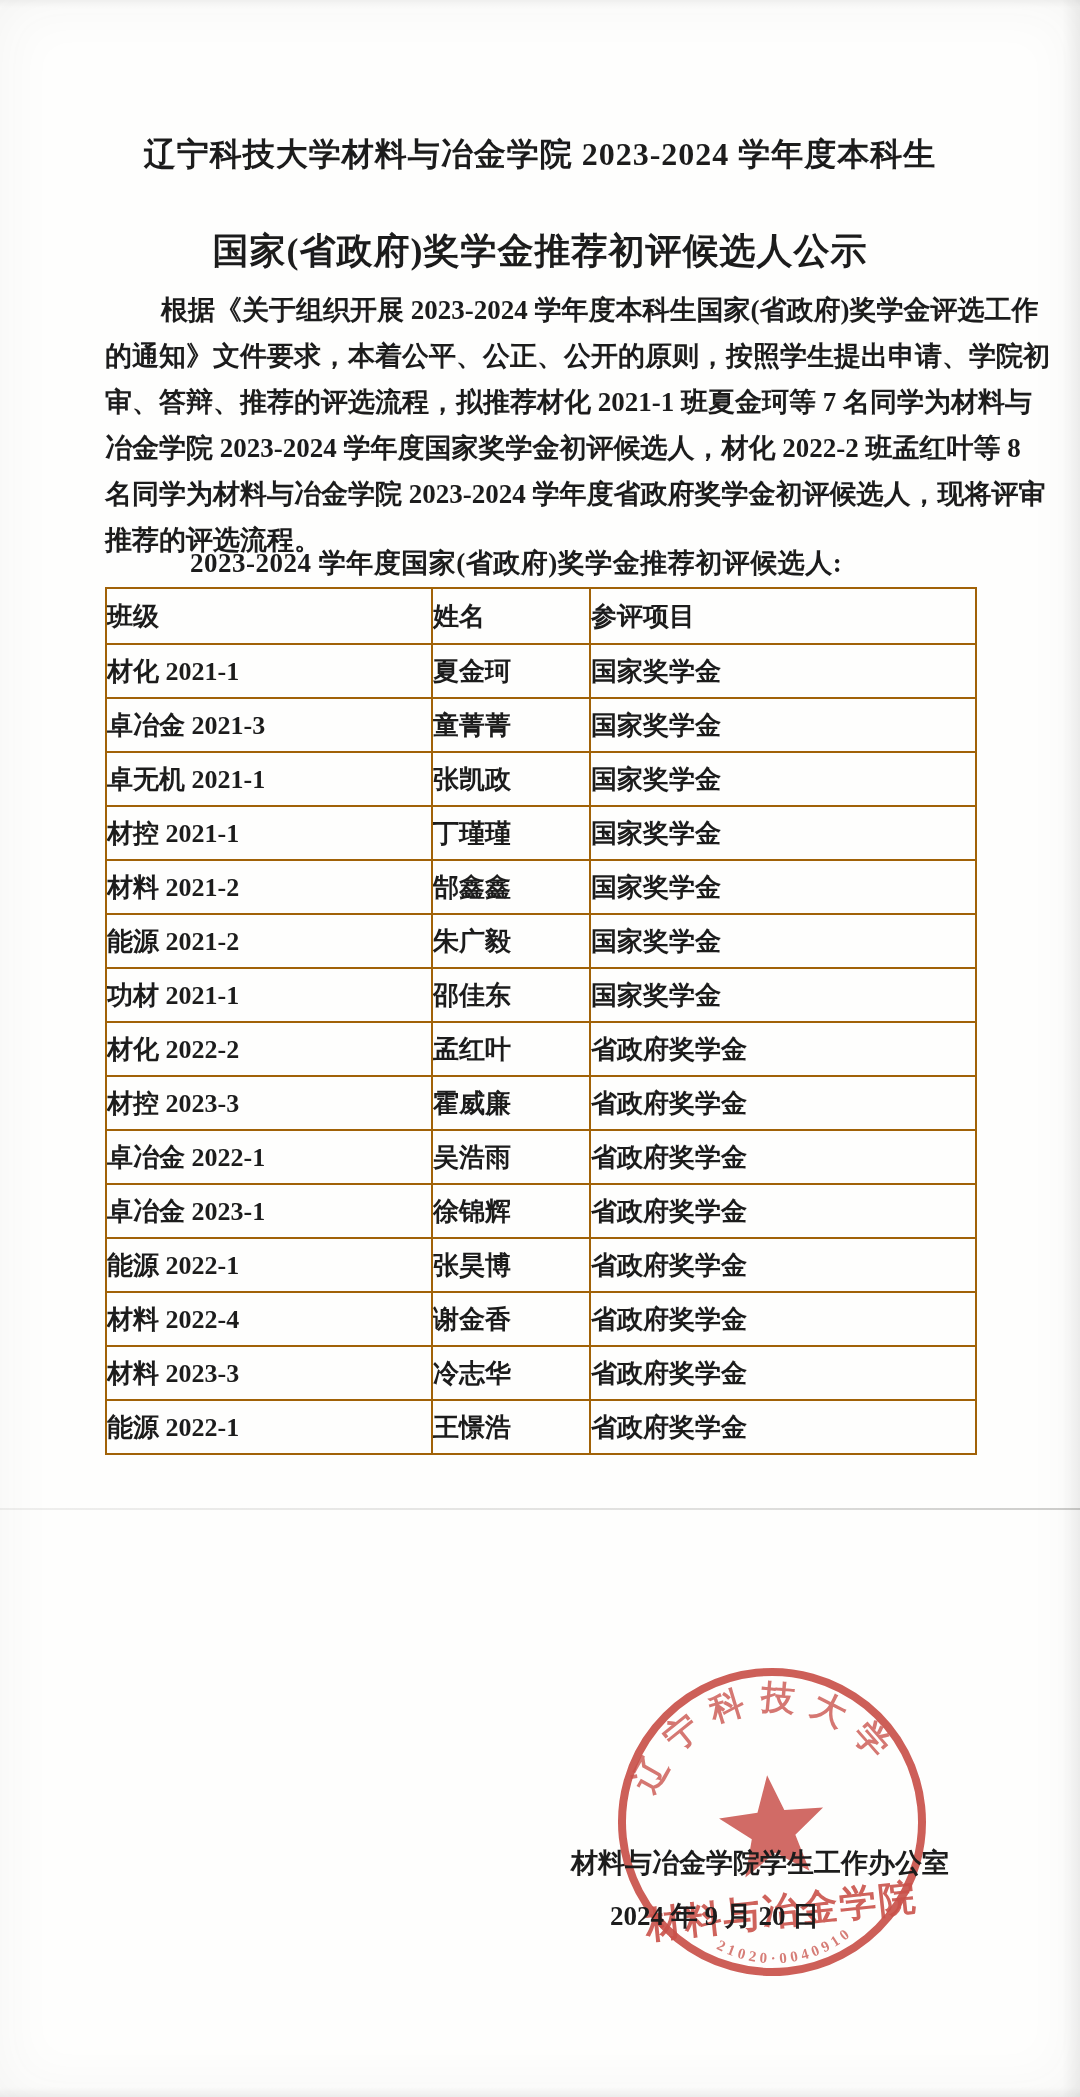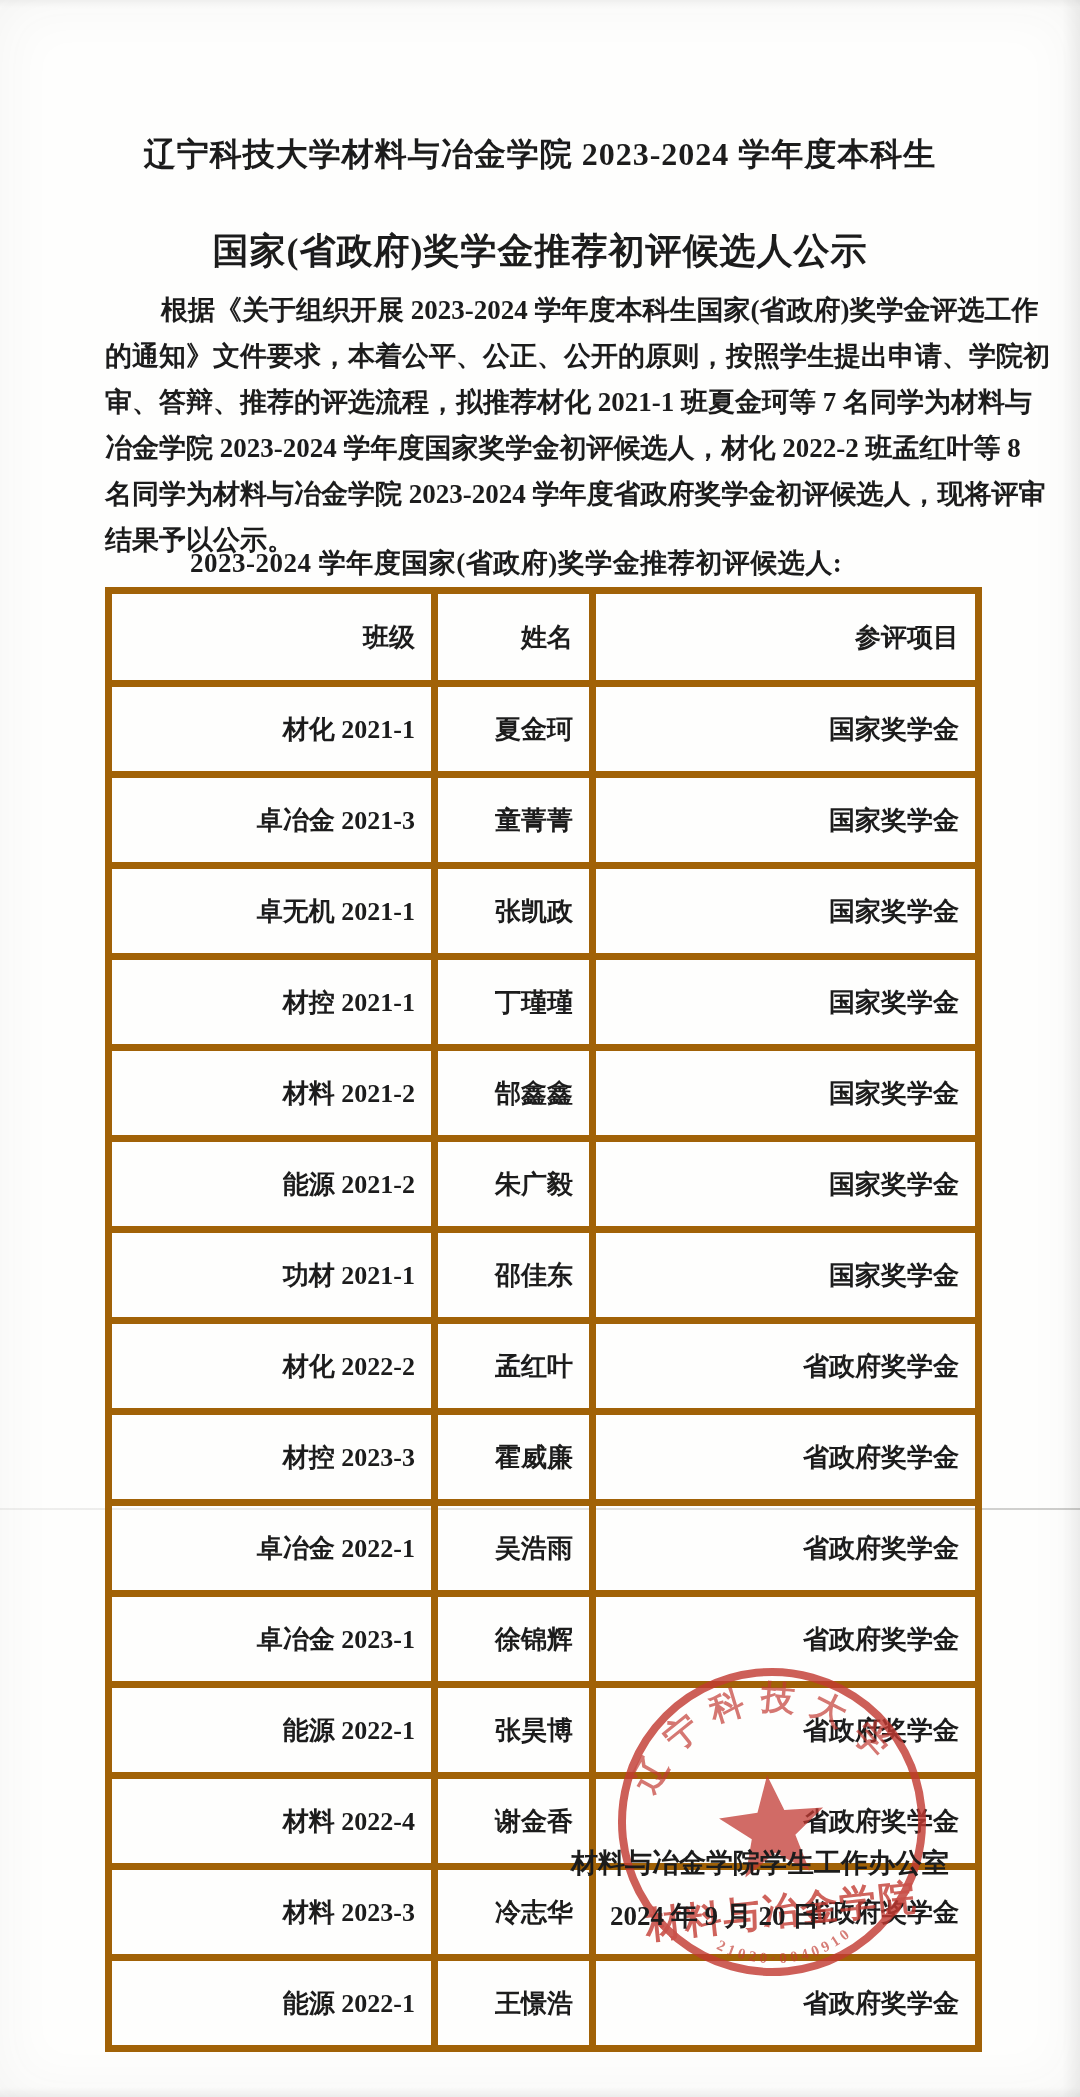--- a/index.html
+++ b/index.html
@@ -42,22 +42,22 @@
     position:absolute;top:545px;left:190px;
     font-size:27px;font-weight:600;letter-spacing:.5px;
   }
   table.candidates{
     position:absolute;top:587px;left:105px;
     width:870px;border-collapse:collapse;
     font-size:26px;font-weight:600;
     table-layout:fixed;
   }
   table.candidates th,table.candidates td{
-    border:7px solid #a16207;text-align:right;vertical-align:middle;
-    padding:16px;overflow:hidden;
+    border:2px solid #a16207;text-align:left;vertical-align:middle;
+    padding:0;overflow:hidden;
   }
   table.candidates th{height:54px;font-weight:600;}
   table.candidates td{height:52px;}
   col.c1{width:326px;} col.c2{width:158px;} col.c3{width:386px;}
 
   .footer-block{
     position:absolute;top:1676px;left:105px;width:880px;
     font-size:27px;font-weight:600;line-height:46px;
   }
   .footer-line1{text-indent:56px;}
@@ -88,21 +88,21 @@
 
   <div class="doc-title">辽宁科技大学材料与冶金学院 2023-2024 学年度本科生</div>
   <div class="doc-subtitle">国家(省政府)奖学金推荐初评候选人公示</div>
 
   <div class="body-block">
     <div class="body-line first">根据《关于组织开展 2023-2024 学年度本科生国家(省政府)奖学金评选工作</div>
     <div class="body-line">的通知》文件要求，本着公平、公正、公开的原则，按照学生提出申请、学院初</div>
     <div class="body-line">审、答辩、推荐的评选流程，拟推荐材化 2021-1 班夏金珂等 7 名同学为材料与</div>
     <div class="body-line">冶金学院 2023-2024 学年度国家奖学金初评候选人，材化 2022-2 班孟红叶等 8</div>
     <div class="body-line">名同学为材料与冶金学院 2023-2024 学年度省政府奖学金初评候选人，现将评审</div>
-    <div class="body-line last">结果予以公示。</div>
+    <div class="body-line last">推荐的评选流程。</div>
   </div>
 
   <div class="table-caption">2023-2024 学年度国家(省政府)奖学金推荐初评候选人:</div>
 
   <table class="candidates">
     <colgroup>
         <col class="c1">
         <col class="c2">
         <col class="c3">
       </colgroup>

